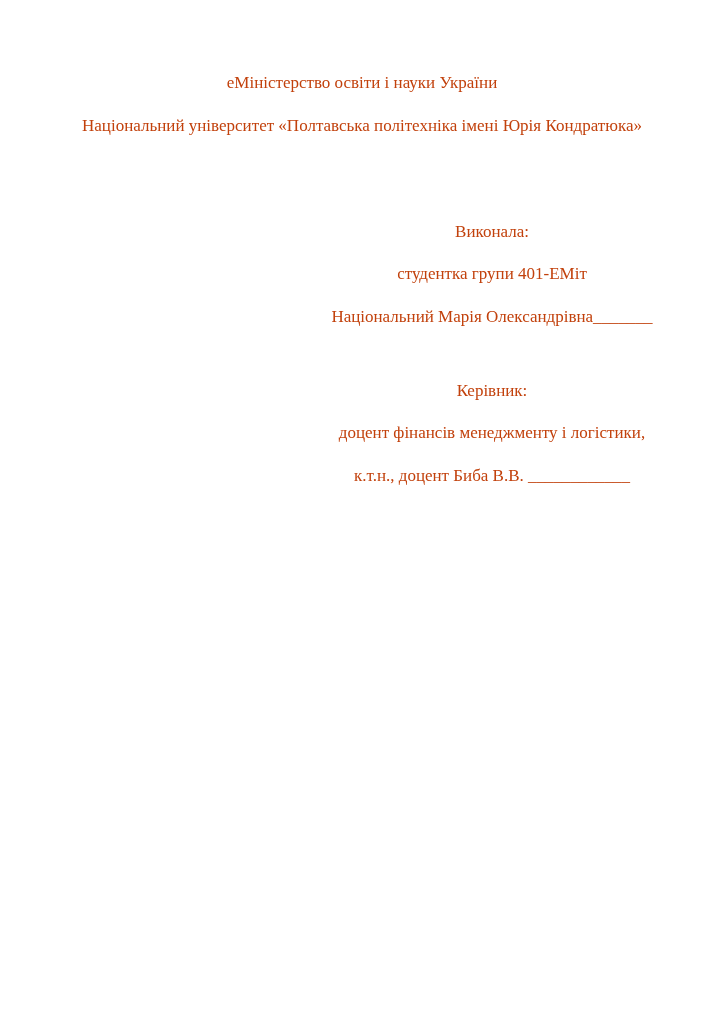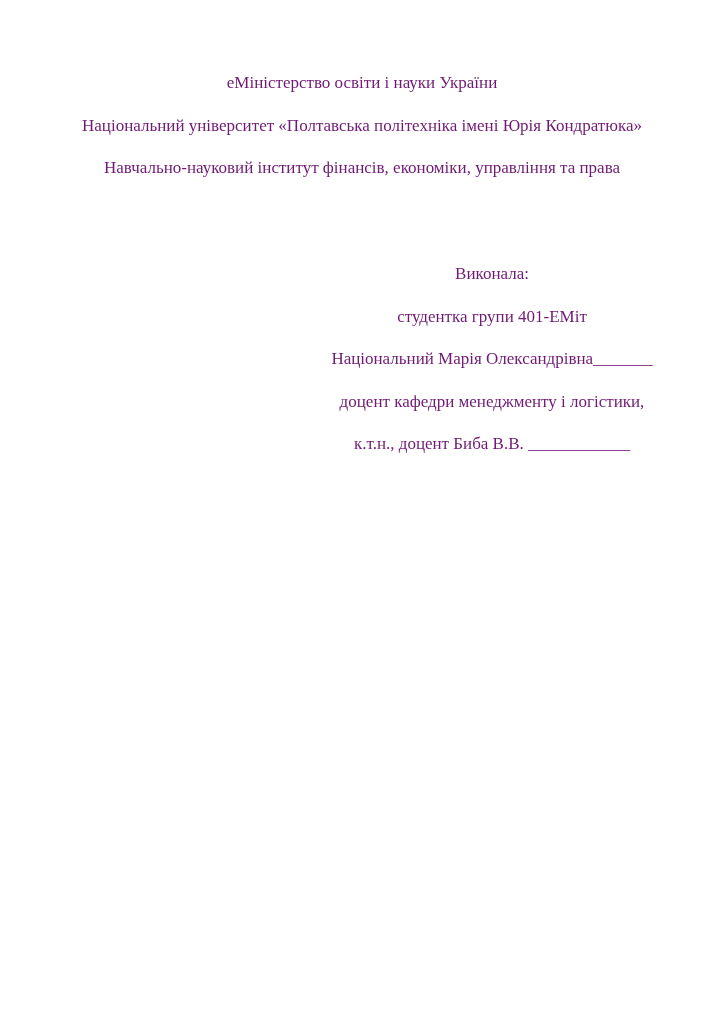--- a/index.html
+++ b/index.html
@@ -6,21 +6,21 @@
     margin: 0;
     padding: 0;
     background: #ffffff;
   }
   .page {
     position: relative;
     width: 724px;
     height: 1024px;
     margin: 0 auto;
     background: #ffffff;
-    color: #701a75;
+    color: #c2410c;
     font-family: "Liberation Serif", "DejaVu Serif", serif;
     font-size: 17px;
     line-height: 32px;
     box-sizing: border-box;
     padding: 67px 58px 0 58px;
     overflow: hidden;
   }
   .page p {
     margin: 0 0 10.5px 0;
     text-align: center;
@@ -49,29 +49,29 @@
   }
 </style>
 </head>
 <body>
 
 <div class="page">
 
   <header>
     <p>еМіністерство освіти і науки України</p>
     <p>Національний університет «Полтавська політехніка імені Юрія Кондратюка»</p>
-    <p>Навчально-науковий інститут фінансів, економіки, управління та права</p>
   </header>
 
 
   <section class="credits">
     <p class="author-label">Виконала:</p>
     <p>студентка групи 401-ЕМіт</p>
     <p>Національний Марія Олександрівна_______</p>
   </section>
 
   <section class="credits">
-    <p>доцент кафедри менеджменту і логістики,</p>
+    <p class="supervisor-label">Керівник:</p>
+    <p>доцент фінансів менеджменту і логістики,</p>
     <p>к.т.н., доцент Биба В.В. ____________</p>
   </section>
 
 
 </div>
 
 </body></html>

